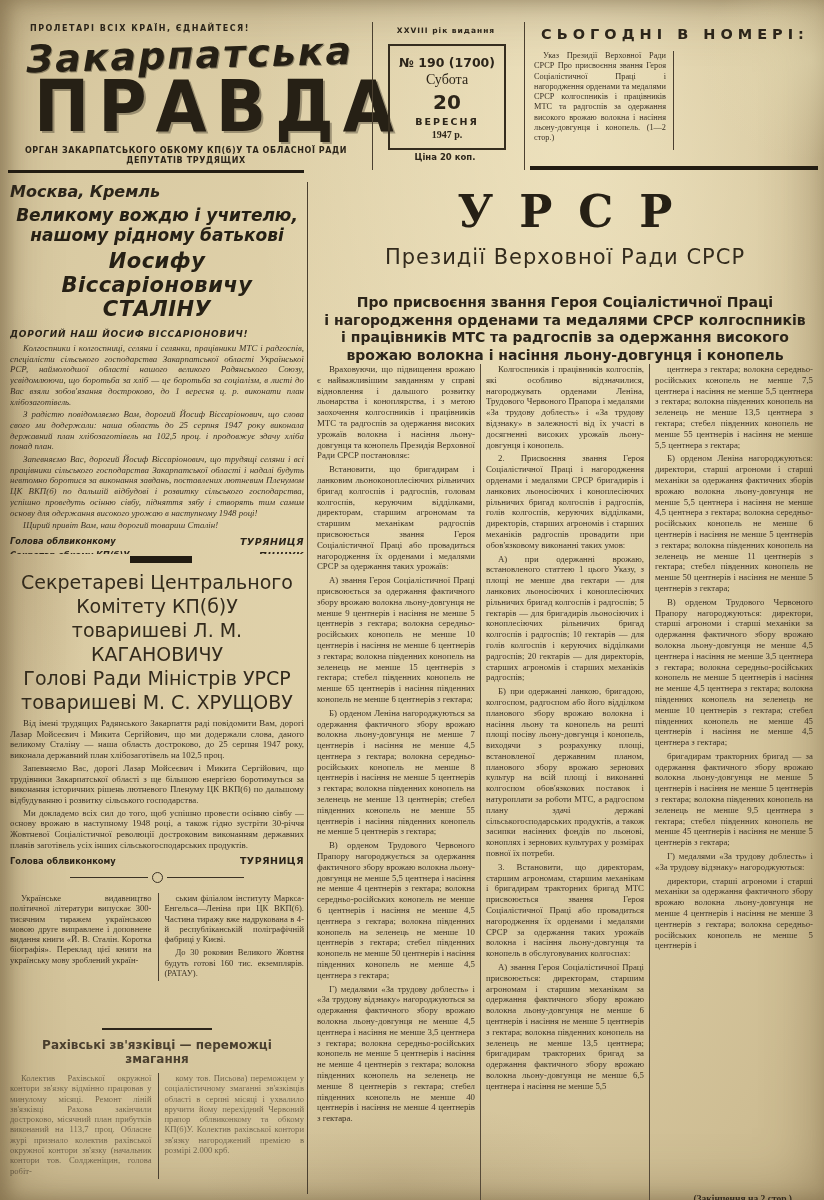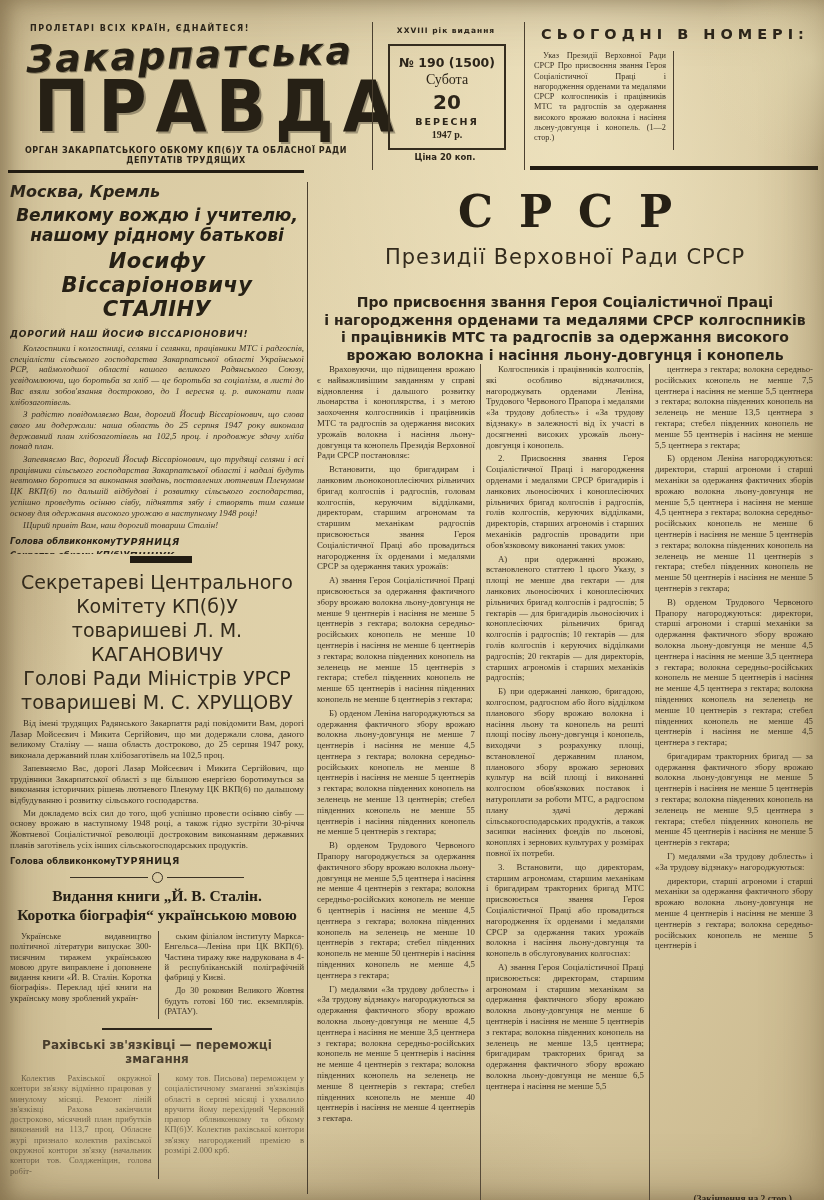--- a/index.html
+++ b/index.html
@@ -44,21 +44,21 @@
   
   .leftcol{position:absolute;left:10px;top:182px;width:294px;height:1012px;}
   .sec{position:absolute;left:0;width:294px;overflow:hidden;}
   .dateline{font-family:"DejaVu Sans",sans-serif;font-weight:bold;font-size:16px;color:#2c251a;}
   .sl-h12{text-align:center;font-family:"DejaVu Sans",sans-serif;font-weight:bold;font-size:17px;line-height:20px;margin-top:4px;white-space:pre-line;color:#262015;}
   .sl-h3{text-align:center;font-family:"DejaVu Sans",sans-serif;font-weight:bold;font-size:21px;letter-spacing:.5px;margin-top:4px;color:#262015;}
   .salut{font-family:"DejaVu Sans",sans-serif;font-weight:bold;font-size:9px;letter-spacing:.8px;margin-top:8px;color:#2c251a;}
   .body p{margin:0 0 2px;font-size:8.9px;line-height:10.7px;text-align:justify;text-indent:13px;color:#3a3124;}
   .body{margin-top:4px;}
   .sigs{margin-top:5px;}
-  .sigrow{display:flex;align-items:flex-end;margin-bottom:3px;}
+  .sigrow{display:flex;justify-content:space-between;align-items:flex-end;margin-bottom:3px;}
   .sigrole{font-family:"DejaVu Sans",sans-serif;font-weight:bold;font-size:8.3px;max-width:200px;line-height:9.8px;color:#2c251a;}
   .signame{font-family:"DejaVu Sans",sans-serif;font-weight:bold;font-size:9.5px;letter-spacing:.5px;color:#2c251a;}
   .bar-div{position:absolute;left:120px;top:374px;width:62px;height:7px;background:#221c12;}
   .kag-h{text-align:center;font-family:"DejaVu Sans",sans-serif;font-size:19px;line-height:24px;white-space:pre-line;color:#332b1d;}
   .orn{position:absolute;left:60px;top:690px;width:174px;display:flex;align-items:center;}
   .orn .ln{flex:1;height:1px;background:#3a3124;}
   .orn .cir{width:9px;height:9px;border:1.5px solid #3a3124;border-radius:50%;margin:0 4px;}
   .book-t{text-align:center;font-weight:bold;font-size:15.5px;line-height:19px;white-space:pre-line;color:#262015;}
   .twocol{display:flex;margin-top:7px;}
   .twocol .ca{width:142px;padding-right:6px;border-right:1px solid #4b4030;}
@@ -90,21 +90,21 @@
 
   <div class="slogan">ПРОЛЕТАРІ ВСІХ КРАЇН, ЄДНАЙТЕСЯ!</div>
   <div class="mast1">Закарпатська</div>
   <div class="mast2">ПРАВДА</div>
   <div class="organ">ОРГАН ЗАКАРПАТСЬКОГО ОБКОМУ КП(б)У ТА ОБЛАСНОЇ РАДИ
 ДЕПУТАТІВ ТРУДЯЩИХ</div>
 
   <div class="vrule vr1"></div>
   <div class="edition-year">XXVIII рік видання</div>
   <div class="issue-box">
-    <div class="ib-num">№ 190 (1500)</div>
+    <div class="ib-num">№ 190 (1700)</div>
     <div class="ib-day">Субота</div>
     <div class="ib-date">20</div>
     <div class="ib-month">ВЕРЕСНЯ</div>
     <div class="ib-year">1947 р.</div>
   </div>
   <div class="price">Ціна 20 коп.</div>
   <div class="vrule vr2"></div>
 
   <div class="today">
     <div class="today-h">СЬОГОДНІ В НОМЕРІ:</div>
@@ -166,22 +166,20 @@
       </div>
     </div>
 
     <div class="orn">
       <span class="ln"></span>
         <span class="cir"></span>
         <span class="ln"></span>
     </div>
 
     <div class="sec" style="top:704px;height:140px;">
-      <div class="book-t">Видання книги „Й. В. Сталін.
-Коротка біографія“ українською мовою</div>
       <div class="twocol">
         <div class="ca">
           <p>Українське видавництво політичної літератури випускає 300-тисячним тиражем українською мовою друге виправлене і доповнене видання книги «Й. В. Сталін. Коротка біографія». Переклад цієї книги на українську мову зроблений україн-</p>
         </div>
         <div class="cb">
           <p>ським філіалом інституту Маркса-Енгельса—Леніна при ЦК ВКП(б). Частина тиражу вже надрукована в 4-й республіканській поліграфічній фабриці у Києві.</p>
           <p>До 30 роковин Великого Жовтня будуть готові 160 тис. екземплярів. (РАТАУ).</p>
         </div>
       </div>
     </div>
@@ -197,21 +195,21 @@
         <div class="cb">
           <p>кому тов. Письова) переможцем у соціалістичному змаганні зв'язківців області в серпні місяці і ухвалило вручити йому перехідний Червоний прапор облвиконкому та обкому КП(б)У. Колектив рахівської контори зв'язку нагороджений премією в розмірі 2.000 крб.</p>
         </div>
       </div>
     </div>
   </div>
 
   <div class="vrule main-vrule"></div>
 
   <div class="ukaz">
-    <div class="uk-title">СРСР</div>
+    <div class="uk-title">УРСР</div>
     <div class="uk-sub1">Президії Верховної Ради СРСР</div>
     <div class="uk-sub2">Про присвоєння звання Героя Соціалістичної Праці
 і нагородження орденами та медалями СРСР колгоспників
 і працівників МТС та радгоспів за одержання високого
 врожаю волокна і насіння льону-довгунця і конопель</div>
     <div class="uk-cols">
       <div class="ucol">
         <p>Враховуючи, що підвищення врожаю є найважливішим завданням у справі відновлення і дальшого розвитку льонарства і коноплярства, і з метою заохочення колгоспників і працівників МТС та радгоспів за одержання високих урожаїв волокна і насіння льону-довгунця та конопель Президія Верховної Ради СРСР постановляє:</p>
         <p>Встановити, що бригадирам і ланковим льоноконоплесіючих рільничих бригад колгоспів і радгоспів, головам колгоспів, керуючим відділками, директорам, старшим агрономам та старшим механікам радгоспів присвоюється звання Героя Соціалістичної Праці або провадиться нагородження їх орденами і медалями СРСР за одержання таких урожаїв:</p>
         <p>А) звання Героя Соціалістичної Праці присвоюється за одержання фактичного збору врожаю волокна льону-довгунця не менше 9 центнерів і насіння не менше 5 центнерів з гектара; волокна середньо-російських конопель не менше 10 центнерів і насіння не менше 6 центнерів з гектара; волокна південних конопель на зеленець не менше 15 центнерів з гектара; стебел південних конопель не менше 65 центнерів і насіння південних конопель не менше 6 центнерів з гектара;</p>

